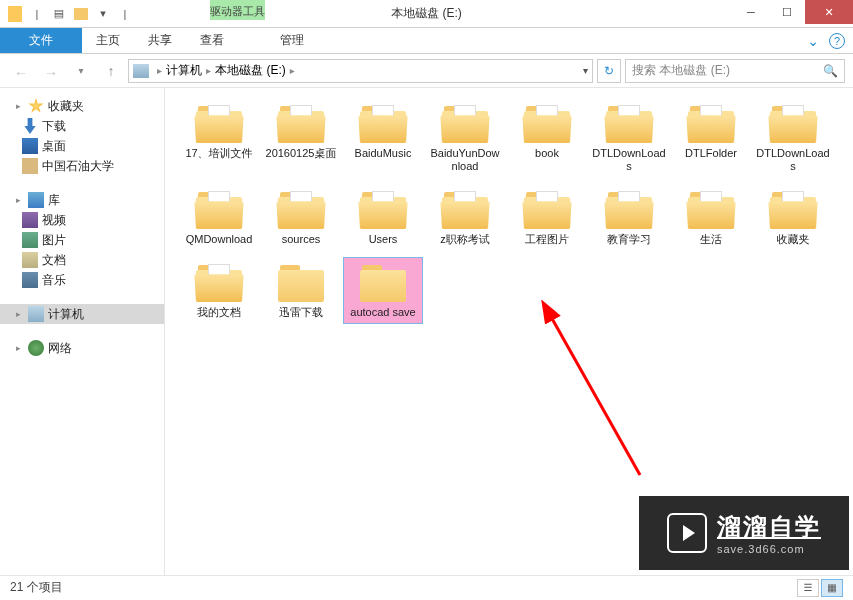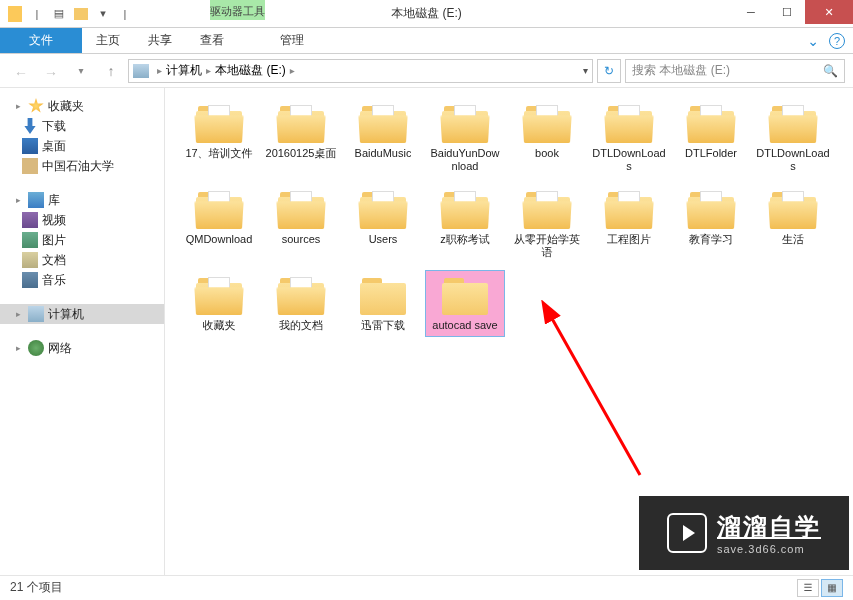--- a/index.html
+++ b/index.html
@@ -286,27 +286,20 @@
             <div class="paper"></div>
             <div class="front"></div>
           </div>
           <div class="folder-label">z职称考试</div>
         </div>
         <div class="folder-item">
           <div class="folder-icon">
             <div class="paper"></div>
             <div class="front"></div>
           </div>
-          <div class="folder-label">从零开始学英语</div>
-        </div>
-        <div class="folder-item">
-          <div class="folder-icon">
-            <div class="paper"></div>
-            <div class="front"></div>
-          </div>
           <div class="folder-label">工程图片</div>
         </div>
         <div class="folder-item">
           <div class="folder-icon">
             <div class="paper"></div>
             <div class="front"></div>
           </div>
           <div class="folder-label">教育学习</div>
         </div>
         <div class="folder-item">

